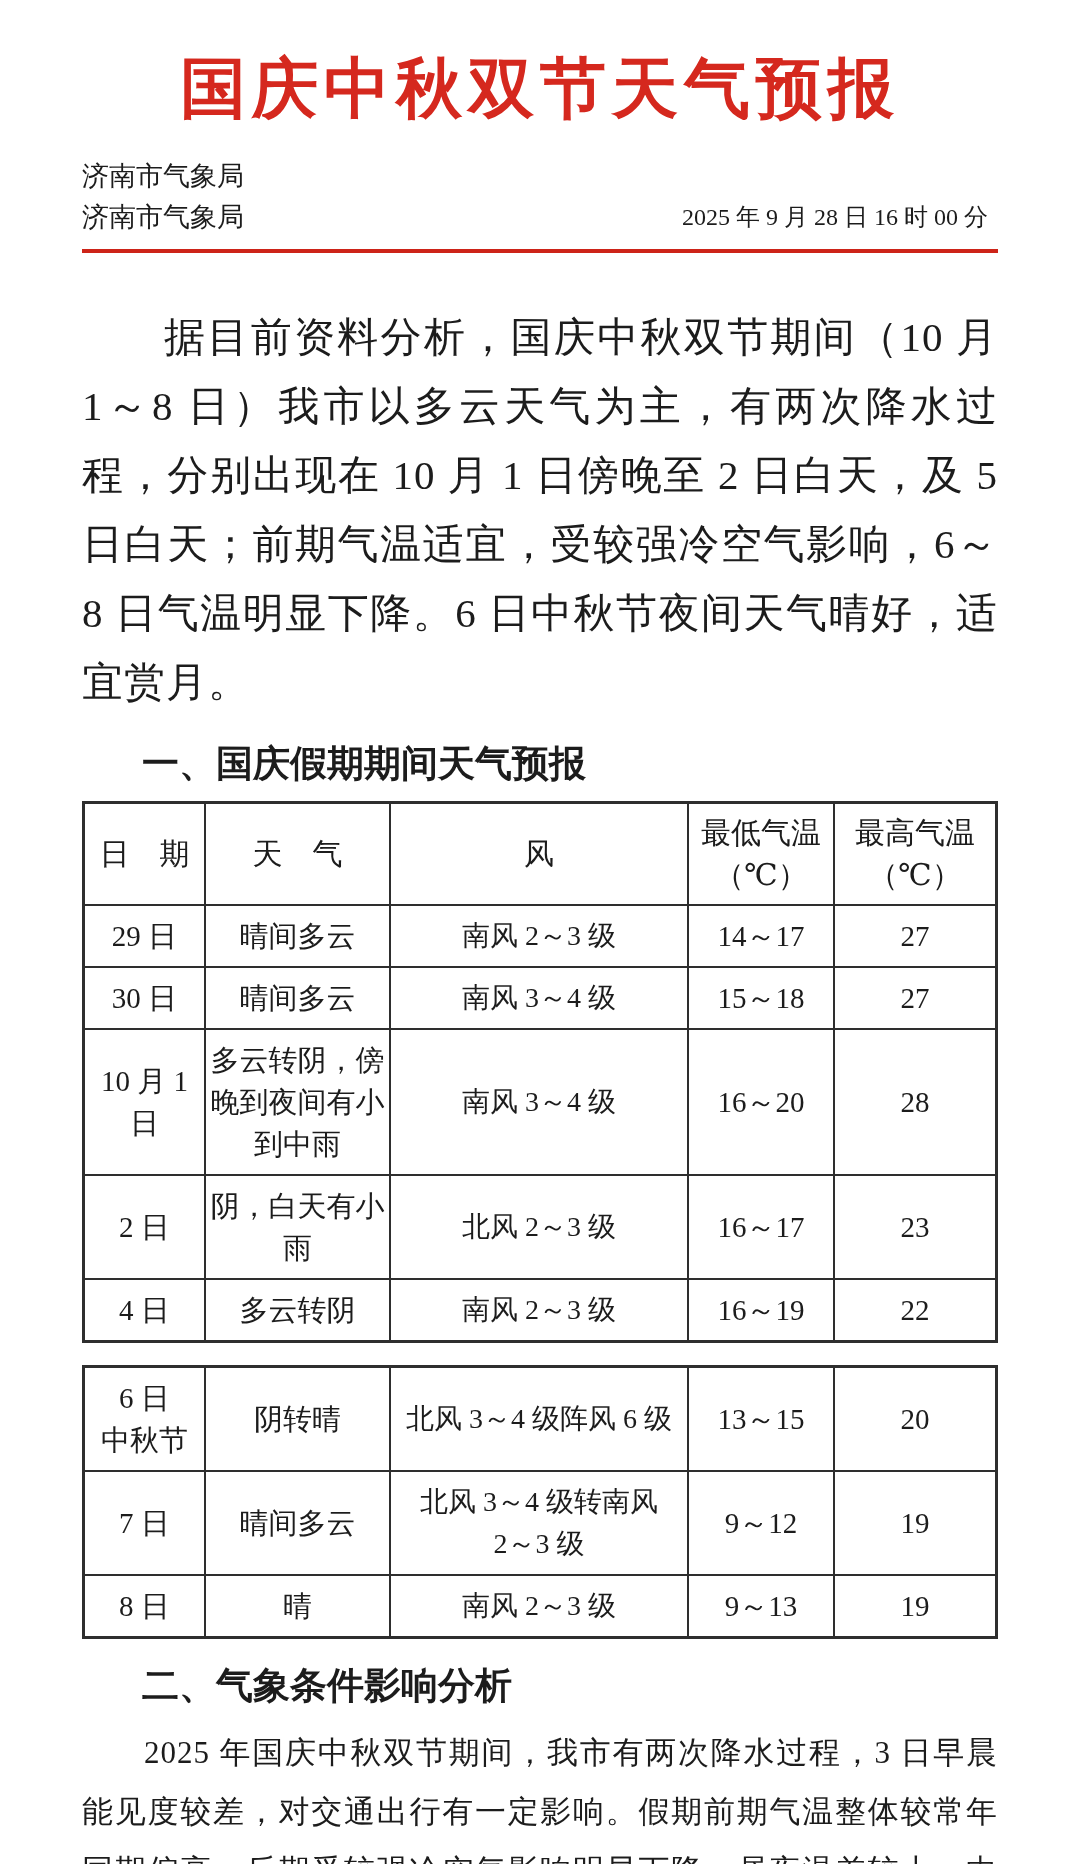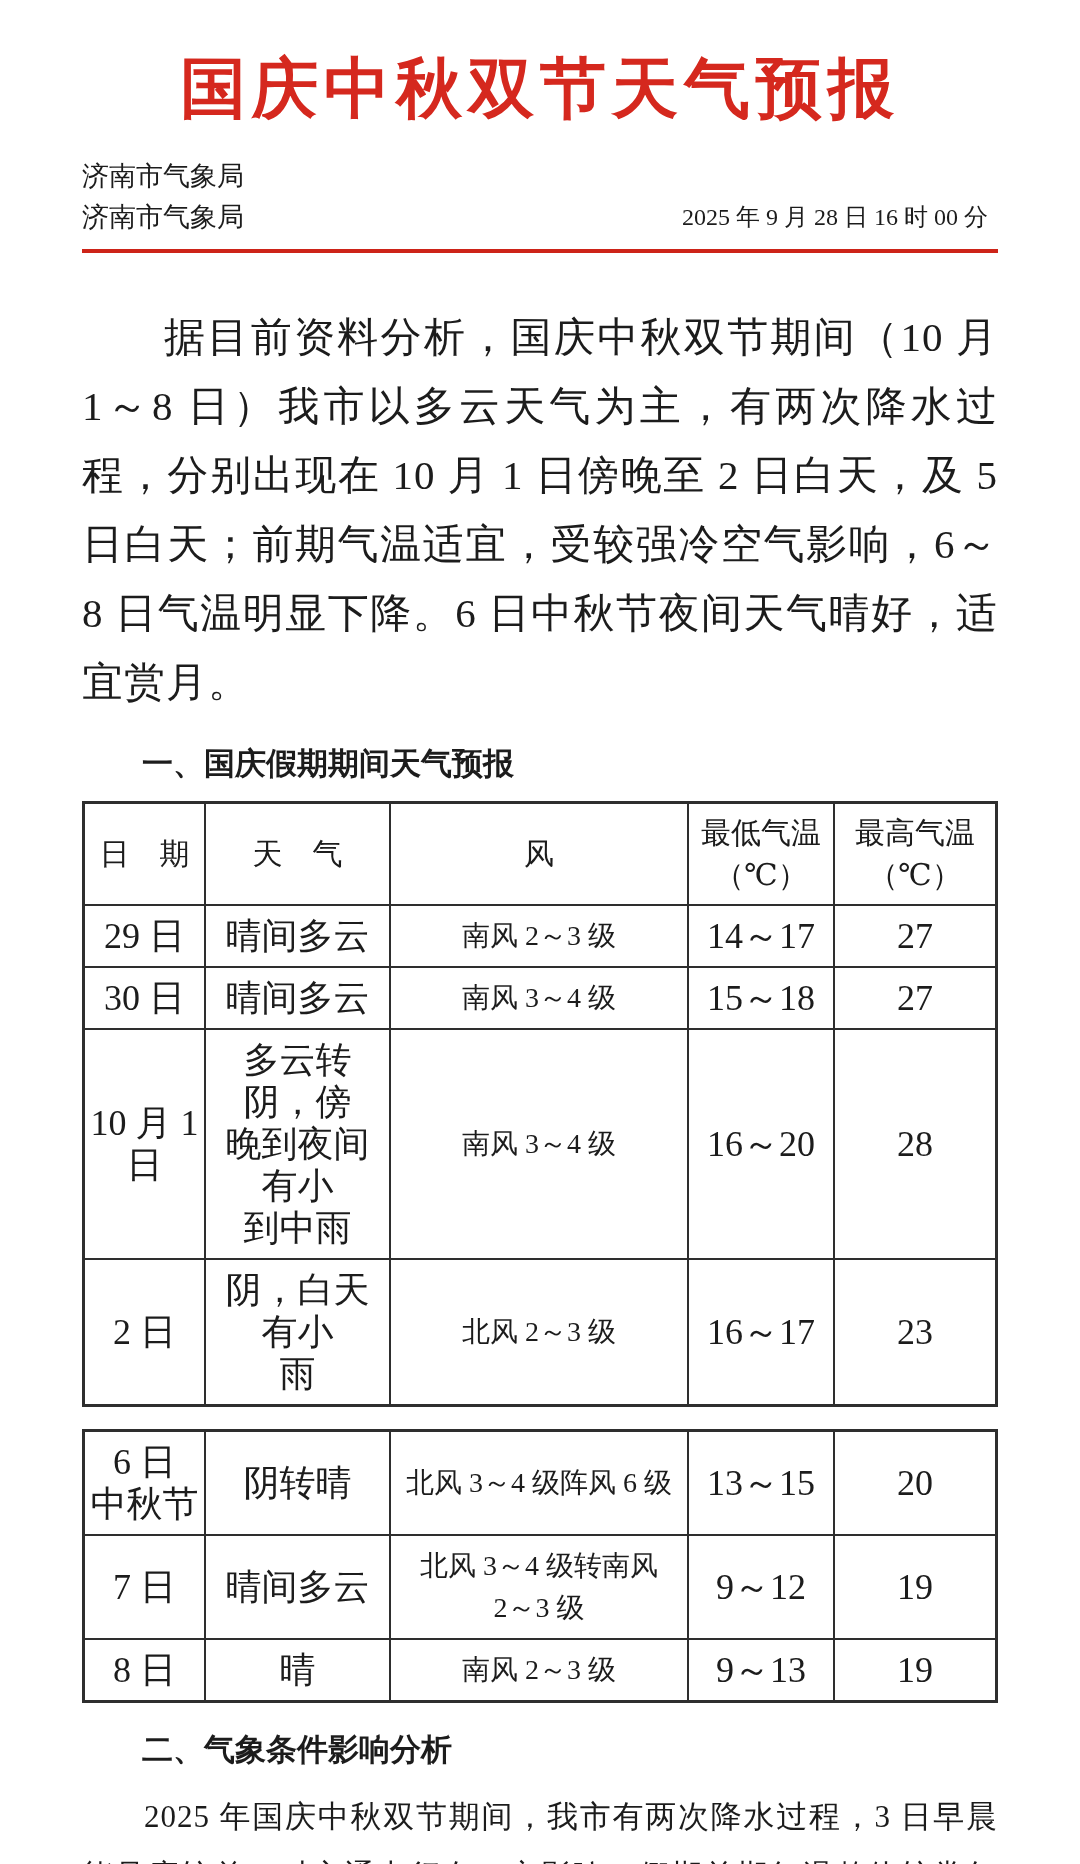--- a/index.html
+++ b/index.html
@@ -52,21 +52,21 @@
     font-size: 41px;
     line-height: 69px;
     text-align: justify;
     text-indent: 2em;
     letter-spacing: 1px;
   }
   .section-heading {
     margin: 24px 0 0 60px;
     font-family: Liberation Sans, sans-serif;
     font-weight: 700;
-    font-size: 31px;
+    font-size: 37px;
     line-height: 46px;
   }
   table.forecast {
     width: 100%;
     border-collapse: collapse;
     table-layout: fixed;
     margin-top: 14px;
     border: 3px solid var(--border-col);
   }
   table.forecast.part2 { margin-top: 22px; }
@@ -78,21 +78,21 @@
     font-weight: normal;
     color: var(--text-col);
   }
   table.forecast th {
     font-size: 30px;
     line-height: 42px;
     padding: 8px 2px;
     height: 84px;
   }
   table.forecast td {
-    font-size: 36px;
+    font-size: 29px;
     line-height: 42px;
     padding: 9px 2px;
     height: 62px;
   }
   table.forecast td:nth-child(3) { font-size: 28px; }
   .analysis-para {
     margin: 14px 0 0 0;
     font-size: 31px;
     line-height: 59px;
     text-align: justify;
@@ -165,20 +165,27 @@
           <td>28</td>
         </tr>
         <tr>
           <td>2 日</td>
           <td>阴，白天有小
 雨</td>
           <td>北风 2～3 级</td>
           <td>16～17</td>
           <td>23</td>
         </tr>
+        <tr>
+          <td>4 日</td>
+          <td>多云转阴</td>
+          <td>南风 2～3 级</td>
+          <td>16～19</td>
+          <td>22</td>
+        </tr>
       </tbody>
     </table>
 
   <table class="forecast part2">
     <colgroup>
       <col style="width:13.3%">
         <col style="width:20.3%">
         <col style="width:32.6%">
         <col style="width:16.0%">
         <col style="width:17.8%">

